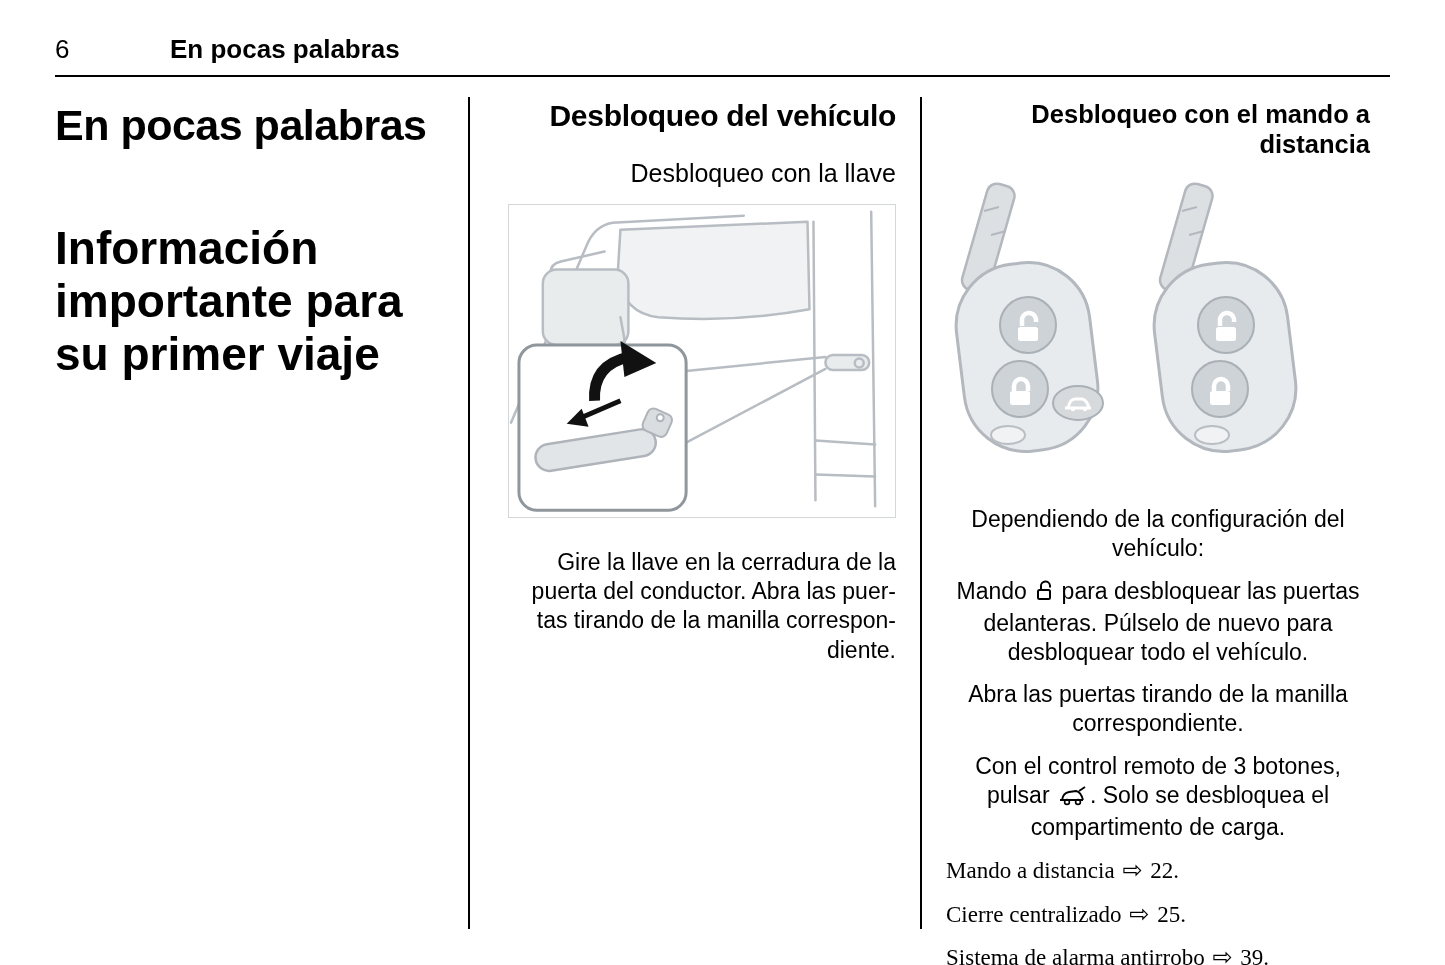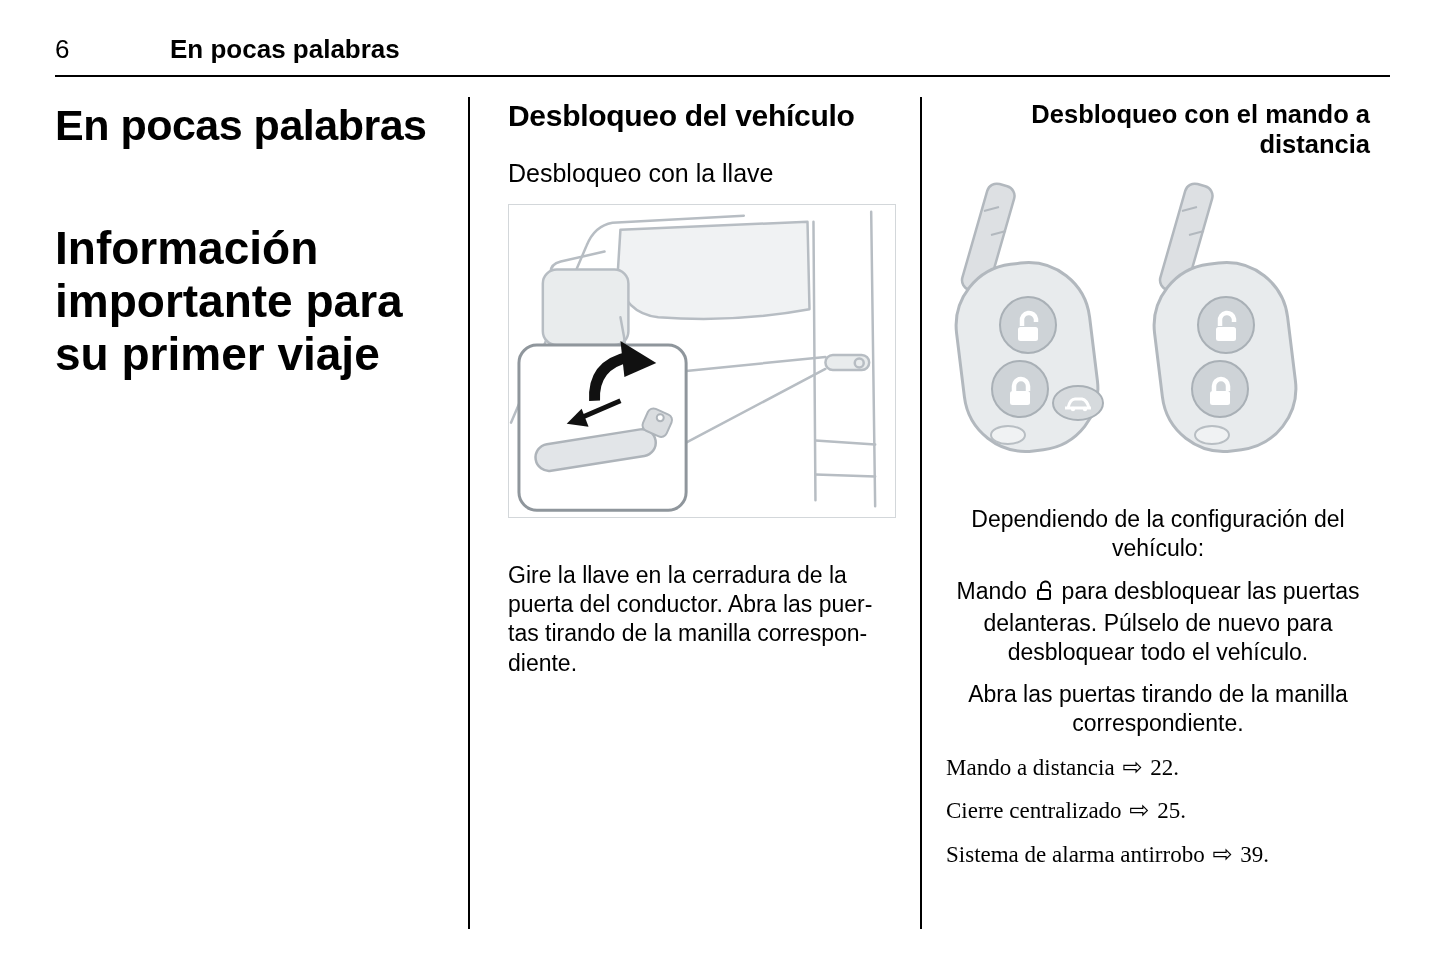--- a/index.html
+++ b/index.html
@@ -14,33 +14,33 @@
   
   .hdr { display:flex; align-items:baseline; font-size:26px; }
   .hdr .num { width:115px; font-weight:400; }
   .hdr .chapter { font-weight:700; }
   .rule { border-top:2.5px solid #000; margin-top:10px; }
 
   
   .cols { display:flex; margin-top:20px; height:832px; }
   .vdiv { width:2px; background:#000; }
   .c1 { width:413px; padding-right:20px; }
-  .c2 { width:450px; padding:2px 24px 0 38px; }
+  .c2 { width:450px; padding:2px 24px 0 38px;text-align:right; }
   .c3 { width:448px; padding:2px 0 0 24px; }
 
   
   .intro-title { font-size:43px; font-weight:700; letter-spacing:-0.5px; margin-top:4px; }
   .intro-sub { font-size:46px; font-weight:700; line-height:1.15; margin-top:72px; }
 
   
   .h2a { font-size:30px; font-weight:700; letter-spacing:-0.3px; }
   .h3a { font-size:25px; font-weight:400; margin-top:26px; }
   .figure { margin-top:16px; border:1px solid #d3d7da; background:#fff; }
   .figure svg { display:block; }
-  .bodytext { font-size:23px; line-height:1.27; margin-top:43px; white-space:pre-line; }
+  .bodytext { font-size:23px; line-height:1.27; margin-top:30px; white-space:pre-line; }
 
   
   .h2b { font-size:25.5px; font-weight:700; line-height:1.18;text-align:right; }
   .figure2 { margin-top:20px; }
   .figure2 svg { display:block; }
   .para { font-size:23px; line-height:1.27; margin-top:13px;text-align:center; }
   .para.first { margin-top:26px; }
   .ref { font-size:23px; line-height:1.27; margin-top:13px;font-family:Liberation Serif, serif; }
   .inline-icon { display:inline-block; vertical-align:-3px; margin:0 2px; }
   .arrow { font-size:24px; padding:0 2px; }
@@ -163,20 +163,29 @@
         <span>Mando</span>
         <span class="inline-icon"><svg width="18" height="22" viewBox="0 0 18 22">
               <rect x="3" y="10" width="12" height="9" rx="1.5" fill="none" stroke="#000" stroke-width="2"></rect>
               <path d="M6 10 V6.5 a4.5 4.5 0 0 1 9 -1 v2" fill="none" stroke="#000" stroke-width="2"></path>
             </svg></span>
         <span>para desbloquear las puertas delanteras. Púlselo de nuevo para desbloquear todo el vehículo.</span>
       </p>
 
       <p class="para">Abra las puertas tirando de la manilla correspondiente.</p>
 
+      <p class="para">
+        <span>Con el control remoto de 3 botones, pulsar</span>
+        <span class="inline-icon"><svg width="30" height="20" viewBox="0 0 30 20">
+              <path d="M2 14 h23 M4 14 q1 -7 7 -8 l7 -1 q5 1 7 9" stroke="#000" stroke-width="1.8" fill="none"></path>
+              <circle cx="9" cy="16" r="2.4" fill="none" stroke="#000" stroke-width="1.6"></circle>
+              <circle cx="20" cy="16" r="2.4" fill="none" stroke="#000" stroke-width="1.6"></circle>
+              <path d="M21 5 l6 -4" stroke="#000" stroke-width="1.8" fill="none"></path>
+            </svg></span><span>. Solo se desbloquea el compartimento de carga.</span>
+      </p>
 
       <p class="ref">
         <span>Mando a distancia</span>
         <span class="arrow">⇨</span>
         <span>22.</span>
       </p>
       <p class="ref">
         <span>Cierre centralizado</span>
         <span class="arrow">⇨</span>
         <span>25.</span>

